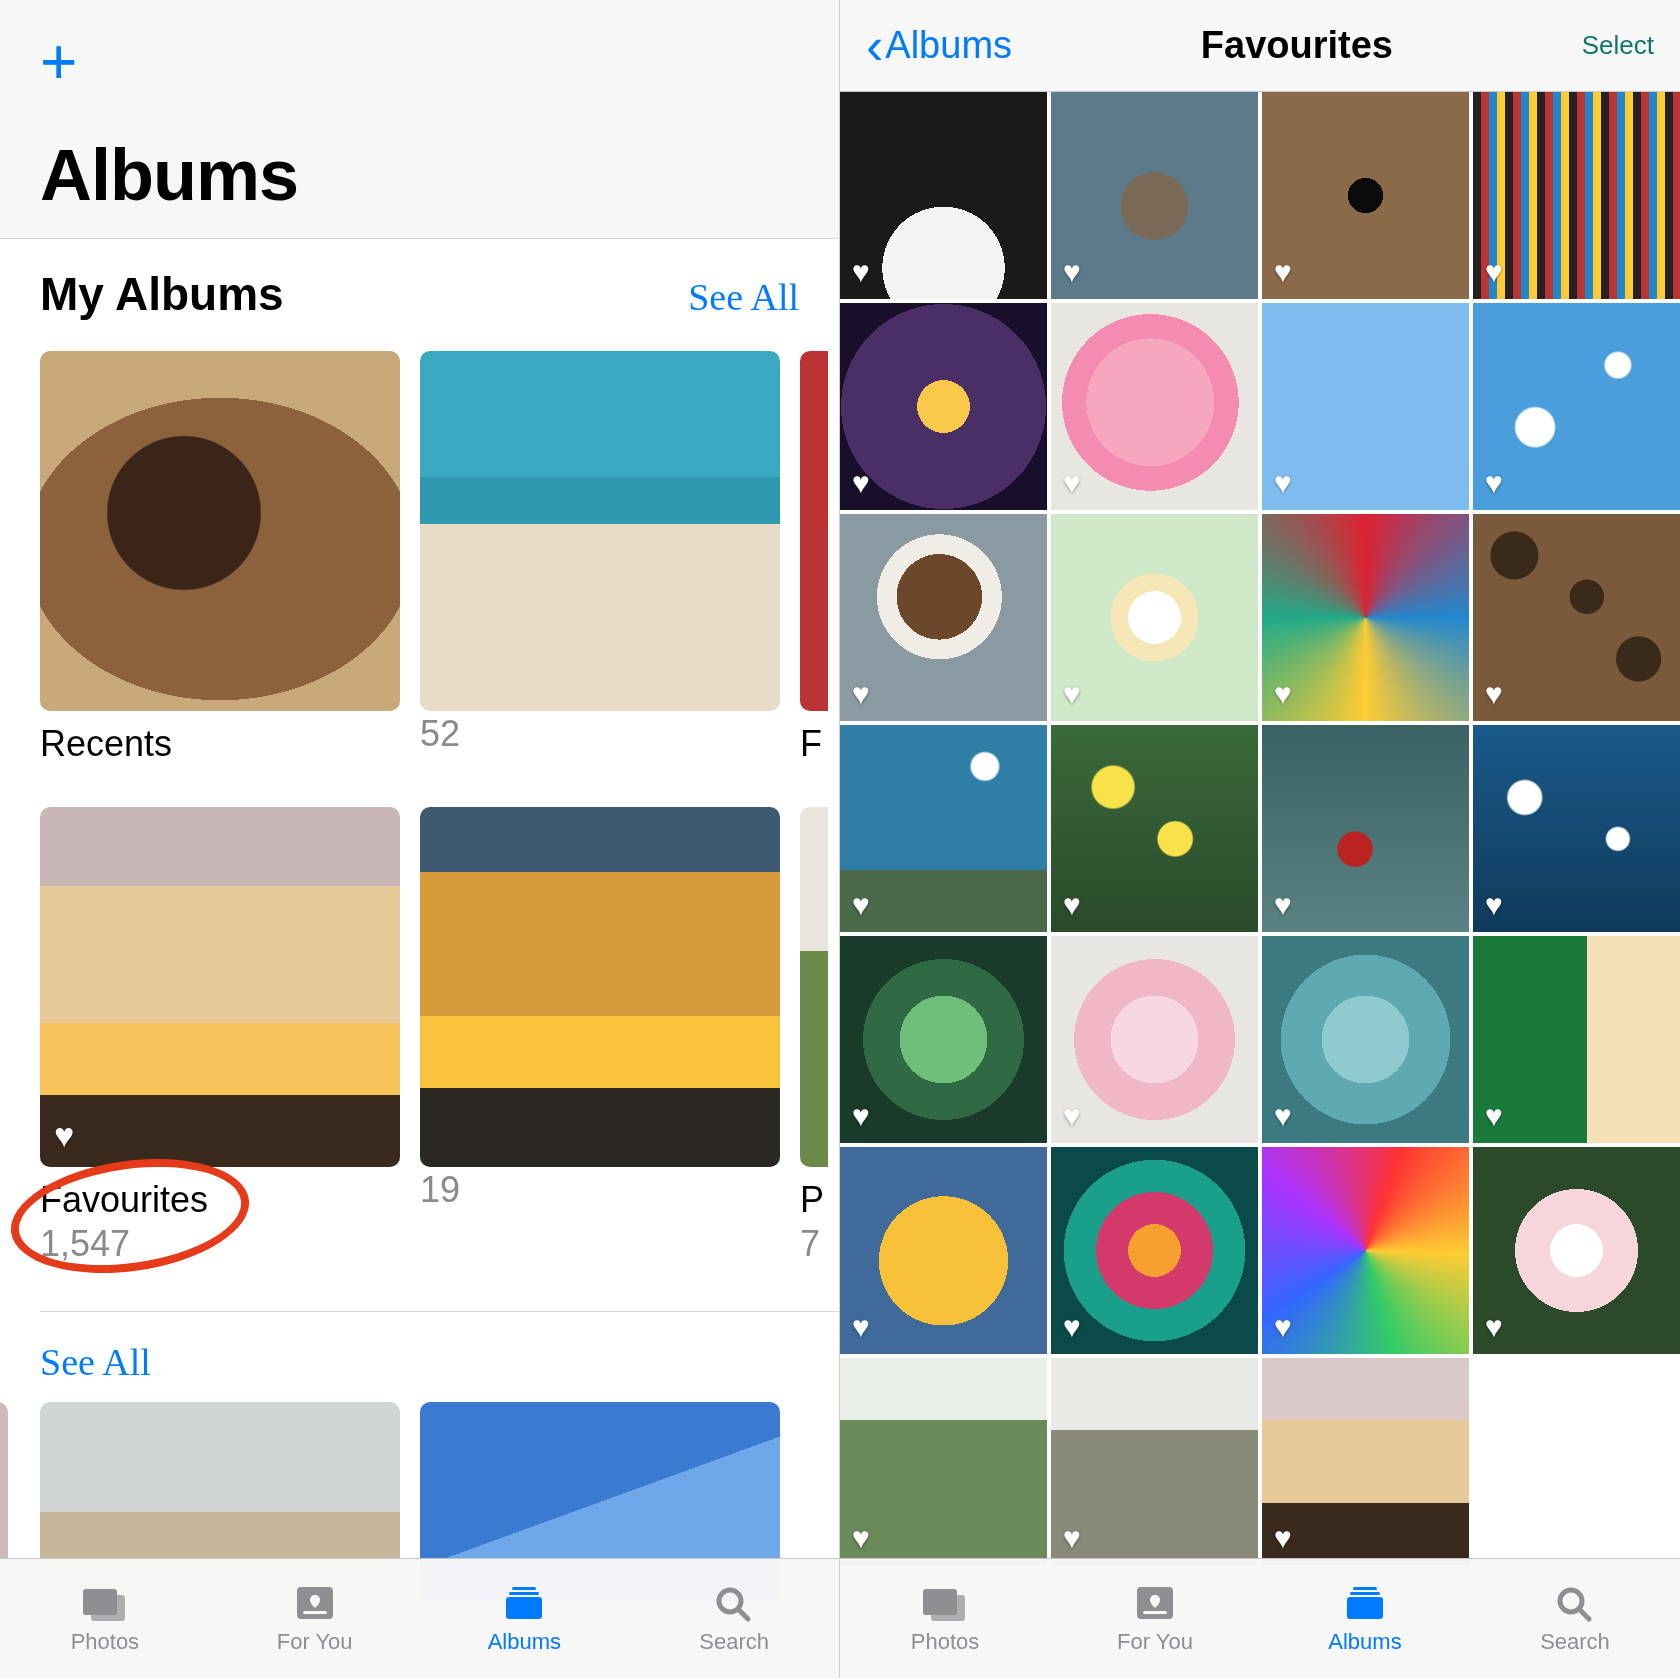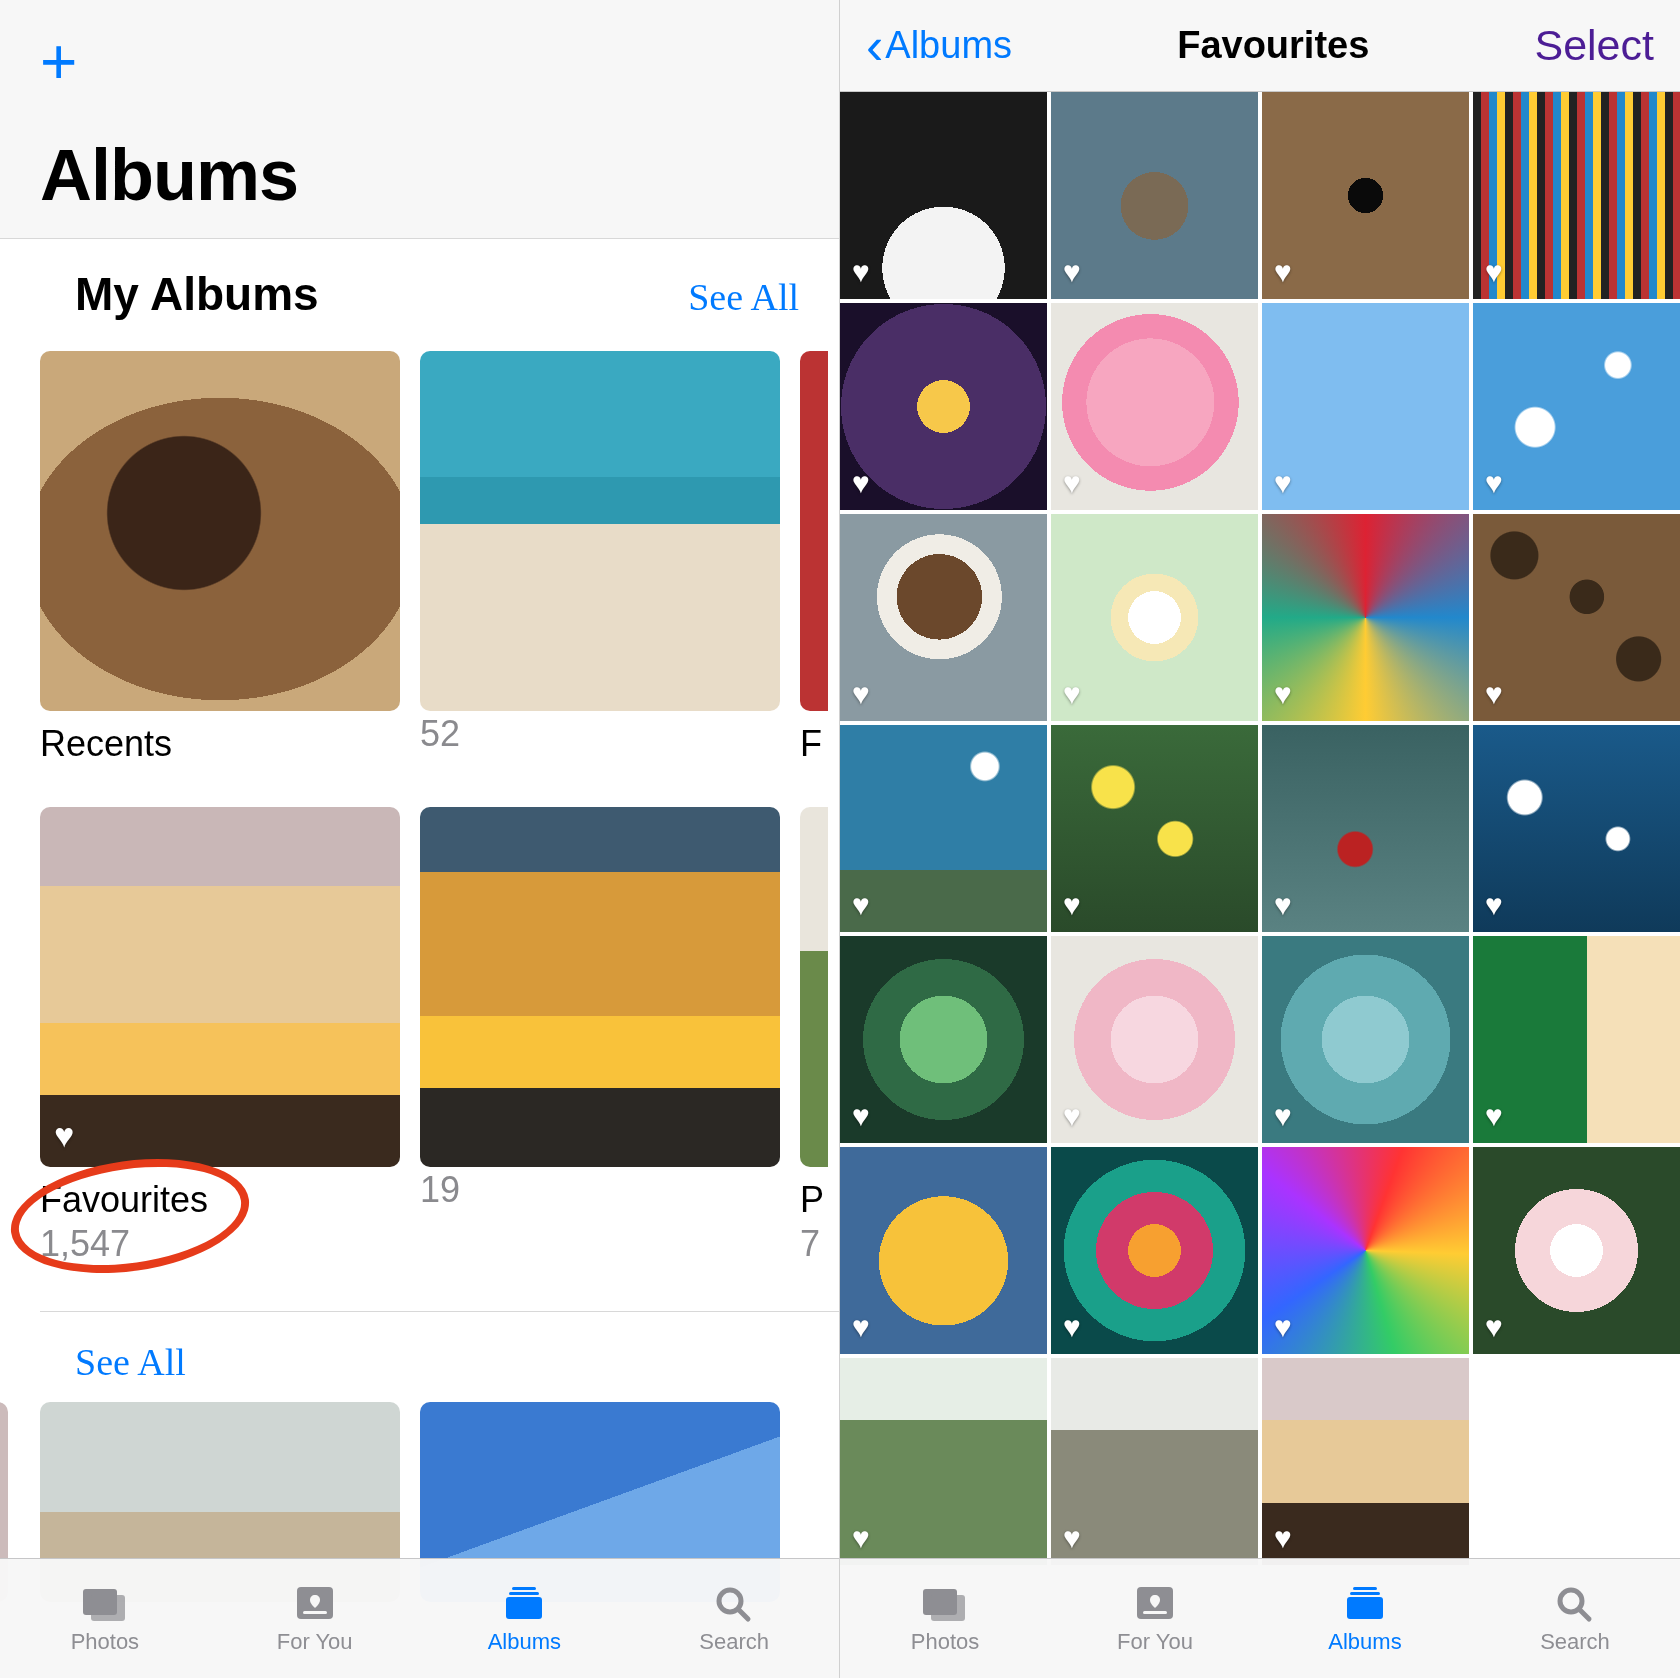--- a/index.html
+++ b/index.html
@@ -41,21 +41,20 @@
     font-weight: 800;
     letter-spacing: -1px;
     color: #000;
   }
 
   .section-header {
     display: flex;
     justify-content: space-between;
     align-items: baseline;
     padding: 28px 40px 18px 40px;
-    margin-left: 35px;
   }
   .section-title {
     font-size: 46px;
     font-weight: 700;
     color: #000;
   }
   .see-all {
     font-size: 38px;
     color: #007aff;
     font-family: Liberation Serif, serif;
@@ -142,21 +141,21 @@
     background: #f7f7f7;
     border-bottom: 1px solid #c8c8c8;
     display: flex;
     align-items: center;
     justify-content: space-between;
     padding: 0 26px;
   }
   .back-wrap { display: flex; align-items: center; color:#007aff; font-size:38px; }
   .back-chevron { font-size: 52px; font-weight: 400; line-height: 1; margin-right: 2px; }
   .nav-title { font-size: 38px; font-weight: 600; color:#000; }
-  .select-btn { color:#4c1d95; font-size:43px; }
+  .select-btn { color:#0f766e; font-size:26px; }
 
   .grid {
     display: grid;
     grid-template-columns: repeat(4, 1fr);
     gap: 4px;
     padding: 0;
     background:#fff;
   }
   .cell {
     position: relative;

